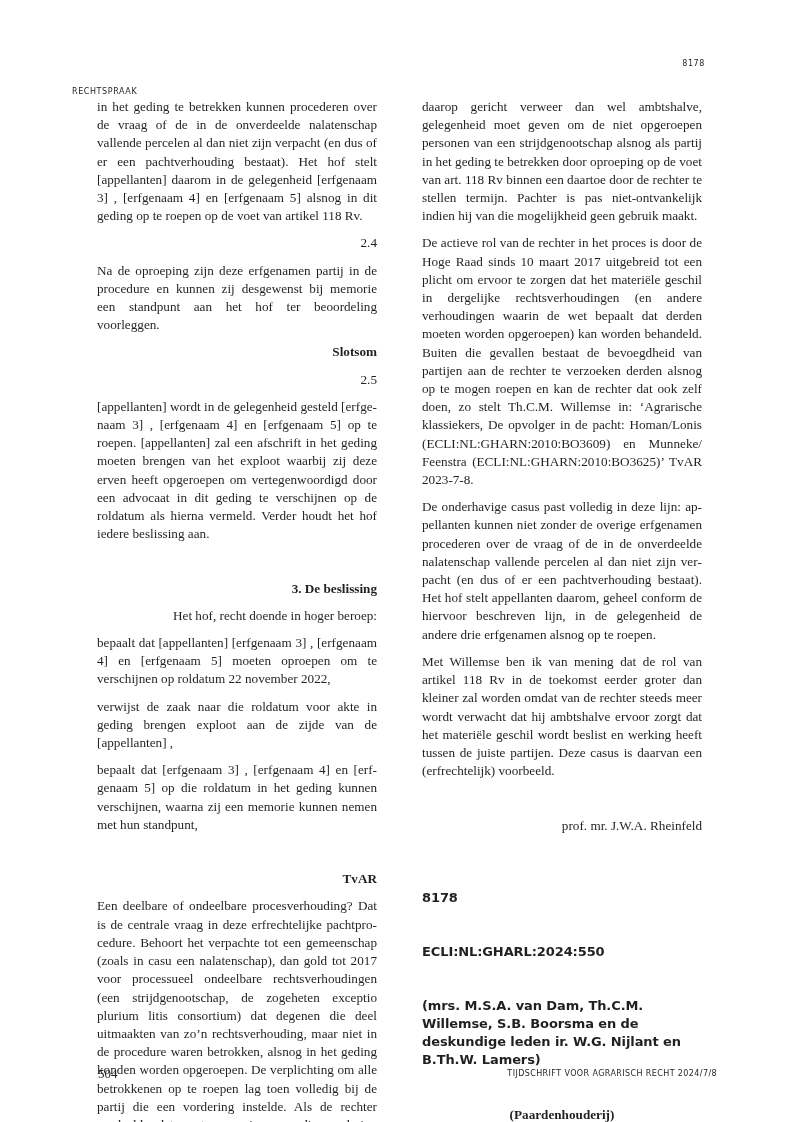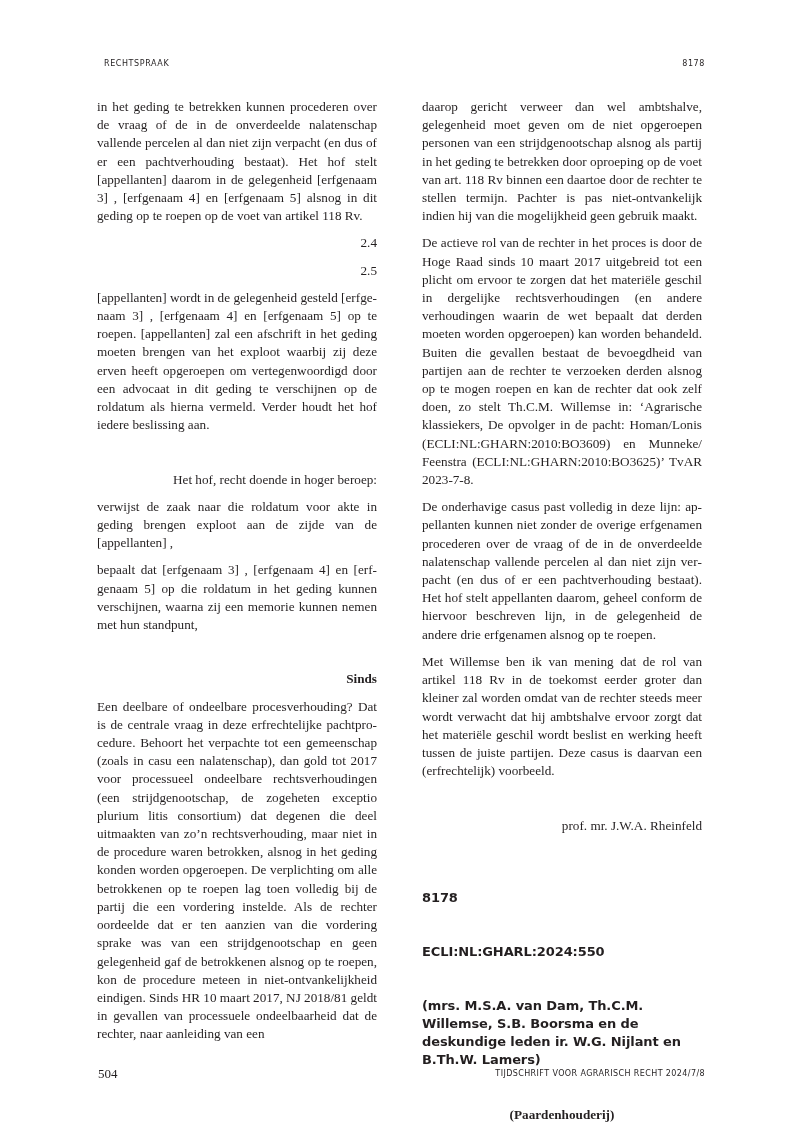--- a/index.html
+++ b/index.html
@@ -2,21 +2,21 @@
 <html><head>
 <meta charset="utf-8">
 <style>
   html, body { margin: 0; padding: 0; background: #ffffff; }
   body { width: 793px; height: 1122px; position: relative; overflow: hidden; color: #231f20; }
   .running-head {
     position: absolute; top: 59px;
     font-family: "DejaVu Sans", sans-serif; font-size: 8px; letter-spacing: 0.6px;
     color: #231f20;
   }
-  .rh-left { left: 104px; }
+  .rh-left { left: 72px; margin-top: 28px; }
   .rh-right { right: 88px; }
   .col {
     position: absolute; top: 89px; width: 298px;
     font-family: "Liberation Serif", serif; font-size: 13.2px; line-height: 18.2px;
     text-align: justify; hyphens: manual;
   }
   .col-left { left: 88px; }
   .col-right { left: 413px; }
   .col p { margin: 9px; }
   .col .gap { height: 18.2px; }
@@ -27,40 +27,44 @@
     line-height: 18px; text-align: left; letter-spacing: -0.1px;
   }
   .serif-bold { font-weight: bold; text-align: center; }
   .footer {
     position: absolute; top: 1066px;
   }
   .page-number {
     left: 98px; font-family: Liberation Serif, serif; font-size: 13px; color: #231f20;
   }
   .journal {
-    right: 88px; top: 1069px; font-family: "DejaVu Sans", sans-serif; font-size: 8px; letter-spacing: 0.4px;
+    right: 76px; top: 1069px; font-family: "DejaVu Sans", sans-serif; font-size: 8px; letter-spacing: 0.4px;
   }
 </style>
 </head>
 <body>
 
 <div class="running-head rh-left">RECHTSPRAAK</div>
 <div class="running-head rh-right">8178</div>
 
 <div class="col col-left">
   <p>in het geding te betrekken kunnen procederen over de vraag of de in de onverdeelde nalatenschap vallende percelen al dan niet zijn verpacht (en dus of er een pachtverhouding bestaat). Het hof stelt [appellanten] daarom in de gelegenheid [erfgenaam 3] , [erfgenaam 4] en [erfgenaam 5] alsnog in dit geding op te roepen op de voet van artikel 118 Rv.</p>
   <p class="left">2.4</p>
+  <p>Na de oproeping zijn deze erfgenamen partij in de procedure en kunnen zij desgewenst bij memorie een standpunt aan het hof ter beoordeling voorleggen.</p>
+  <p class="bold left">Slotsom</p>
   <p class="left">2.5</p>
   <p>[appellanten] wordt in de gelegenheid gesteld [erfge­naam 3] , [erfgenaam 4] en [erfgenaam 5] op te roepen. [appellanten] zal een afschrift in het geding moeten brengen van het exploot waarbij zij deze erven heeft opgeroepen om vertegenwoordigd door een advocaat in dit geding te verschijnen op de roldatum als hierna vermeld. Verder houdt het hof iedere beslissing aan.</p>
   <div class="gap"></div>
+  <p class="bold left">3. De beslissing</p>
   <p class="left">Het hof, recht doende in hoger beroep:</p>
+  <p>bepaalt dat [appellanten] [erfgenaam 3] , [erfgenaam 4] en [erfgenaam 5] moeten oproepen om te verschijnen op roldatum 22 november 2022,</p>
   <p>verwijst de zaak naar die roldatum voor akte in geding brengen exploot aan de zijde van de [appellanten] ,</p>
   <p>bepaalt dat [erfgenaam 3] , [erfgenaam 4] en [erf­genaam 5] op die roldatum in het geding kunnen verschijnen, waarna zij een memorie kunnen nemen met hun standpunt,</p>
   <div class="gap"></div>
-  <p class="bold left">Sinds</p>
+  <p class="bold left">TvAR</p>
   <p>Een deelbare of ondeelbare procesverhouding? Dat is de centrale vraag in deze erfrechtelijke pachtpro­cedure. Behoort het verpachte tot een gemeenschap (zoals in casu een nalatenschap), dan gold tot 2017 voor processueel ondeelbare rechtsverhoudingen (een strijdgenootschap, de zogeheten exceptio plurium litis consortium) dat degenen die deel uitmaakten van zo’n rechtsverhouding, maar niet in de procedure waren betrokken, alsnog in het geding konden worden opgeroepen. De verplichting om alle betrokkenen op te roepen lag toen volledig bij de partij die een vordering instelde. Als de rechter oordeelde dat er ten aanzien van die vordering sprake was van een strijdgenootschap en geen gelegenheid gaf de betrok­kenen alsnog op te roepen, kon de procedure meteen in niet-ontvankelijkheid eindigen. Sinds HR 10 maart 2017, NJ 2018/81 geldt in gevallen van processuele ondeelbaarheid dat de rechter, naar aanleiding van een</p>
 </div>
 
 <div class="col col-right">
   <p>daarop gericht verweer dan wel ambtshalve, gelegen­heid moet geven om de niet opgeroepen personen van een strijdgenootschap alsnog als partij in het geding te betrekken door oproeping op de voet van art. 118 Rv binnen een daartoe door de rechter te stellen termijn. Pachter is pas niet-ontvankelijk indien hij van die mogelijkheid geen gebruik maakt.</p>
   <p>De actieve rol van de rechter in het proces is door de Hoge Raad sinds 10 maart 2017 uitgebreid tot een plicht om ervoor te zorgen dat het materiële geschil in dergelijke rechtsverhoudingen (en andere verhoudingen waarin de wet bepaalt dat derden moeten worden opgeroepen) kan worden behandeld. Buiten die gevallen bestaat de bevoegdheid van partijen aan de rechter te verzoeken derden alsnog op te mogen roepen en kan de rechter dat ook zelf doen, zo stelt Th.C.M. Willemse in: ‘Agrarische klassiekers, De opvolger in de pacht: Homan/Lonis (ECLI:NL:GHARN:2010:BO3609) en Munneke/ Feenstra (ECLI:NL:GHARN:2010:BO3625)’ TvAR 2023-7-8.</p>
   <p>De onderhavige casus past volledig in deze lijn: ap­pellanten kunnen niet zonder de overige erfgenamen procederen over de vraag of de in de onverdeelde nalatenschap vallende percelen al dan niet zijn ver­pacht (en dus of er een pachtverhouding bestaat). Het hof stelt appellanten daarom, geheel conform de hiervoor beschreven lijn, in de gelegenheid de andere drie erfgenamen alsnog op te roepen.</p>
   <p>Met Willemse ben ik van mening dat de rol van artikel 118 Rv in de toekomst eerder groter dan kleiner zal worden omdat van de rechter steeds meer wordt verwacht dat hij ambtshalve ervoor zorgt dat het materiële geschil wordt beslist en werking heeft tussen de juiste partijen. Deze casus is daarvan een (erfrechtelijk) voorbeeld.</p>
   <div class="gap"></div>
   <p class="left">prof. mr. J.W.A. Rheinfeld</p>

